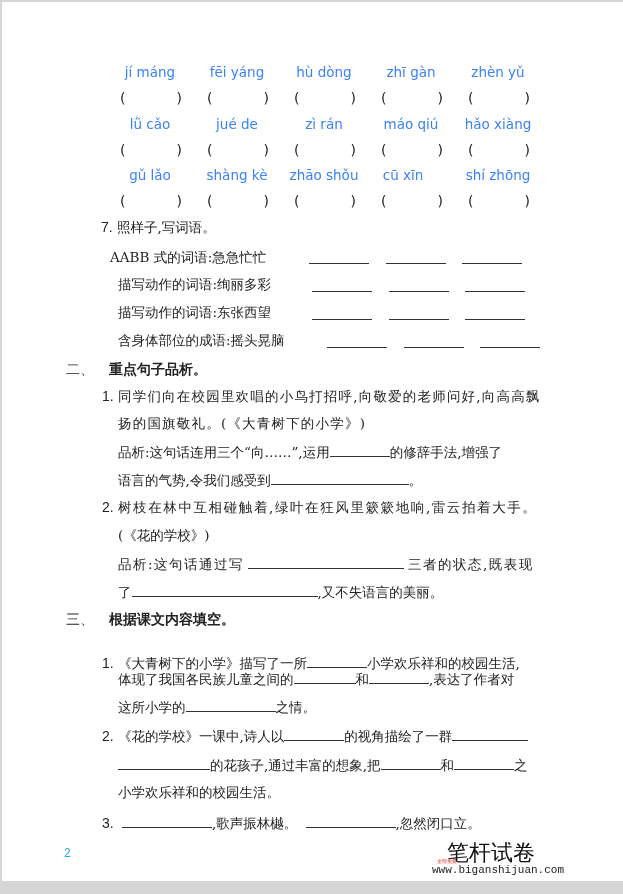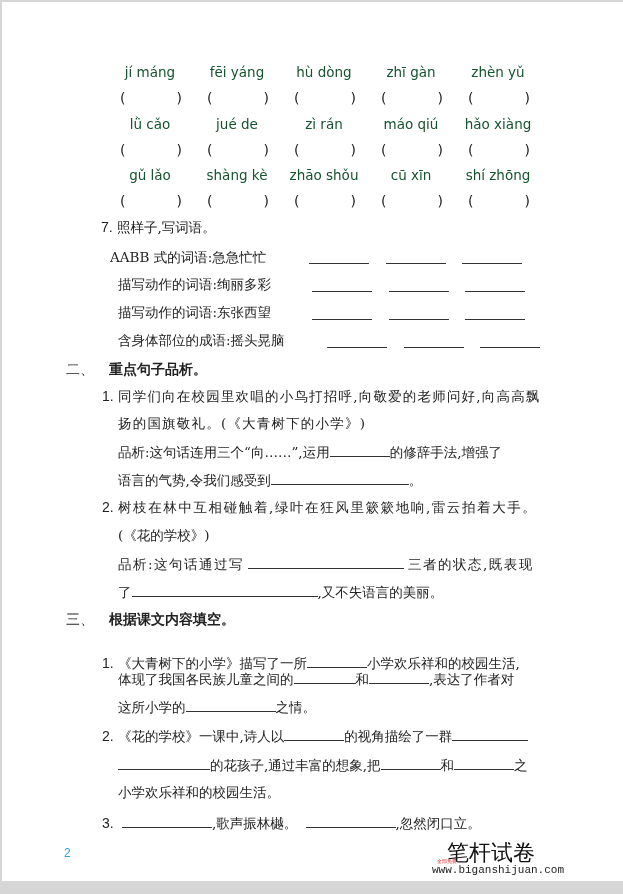--- a/index.html
+++ b/index.html
@@ -9,21 +9,21 @@
     font-family: "DejaVu Serif", "Liberation Serif", serif;
     color:#222;
   }
   .page {
     position:absolute; left:2px; top:2px; width:621px; height:879px;
     background:#ffffff;
   }
   .abs { position:absolute; white-space:nowrap; }
   .pinyin {
     font-family: "DejaVu Sans", "Liberation Sans", sans-serif;
-    font-size:13.5px; color:#14532d; text-align:center; width:90px;
+    font-size:13.5px; color:#3b82f6; text-align:center; width:90px;
   }
   .paren {
     font-family: "DejaVu Sans", "Liberation Sans", sans-serif;
     font-size:14px; color:#222; width:62px; display:flex; justify-content:space-between;
   }
   .txt { font-size:13.5px; line-height:16px; }
   .num { font-family:"Liberation Sans","DejaVu Sans",sans-serif; font-size:14px; }
   .sec { font-size:14px; font-weight:bold; font-family:"DejaVu Sans","Liberation Sans",sans-serif; }
   .sec .mark { font-weight:normal; }
   .blank { display:inline-block; border-bottom:1px solid #333; height:13px; vertical-align:baseline; }
@@ -90,21 +90,21 @@
         <span>)</span>
       </div>
     <div class="abs paren" style="left:466px;top:140px">
         <span>(</span>
         <span>)</span>
       </div>
 
     <div class="abs pinyin" style="left:103px;top:165px">gǔ lǎo</div>
     <div class="abs pinyin" style="left:190px;top:165px">shàng kè</div>
     <div class="abs pinyin" style="left:277px;top:165px">zhāo shǒu</div>
-    <div class="abs pinyin" style="left:364px;top:165px">cū xīn</div>
+    <div class="abs pinyin" style="left:356px;top:165px">cū xīn</div>
     <div class="abs pinyin" style="left:451px;top:165px">shí zhōng</div>
 
     <div class="abs paren" style="left:118px;top:191px">
         <span>(</span>
         <span>)</span>
       </div>
     <div class="abs paren" style="left:205px;top:191px">
         <span>(</span>
         <span>)</span>
       </div>

